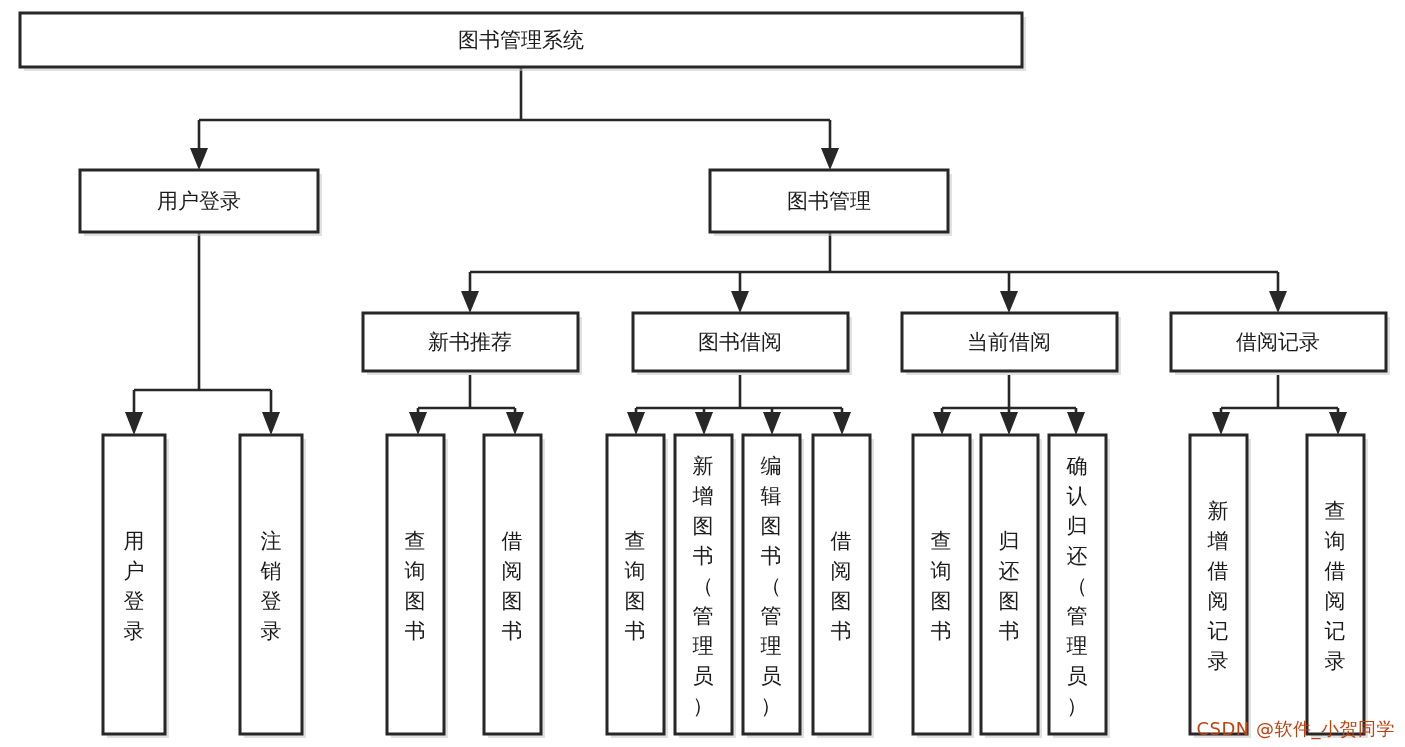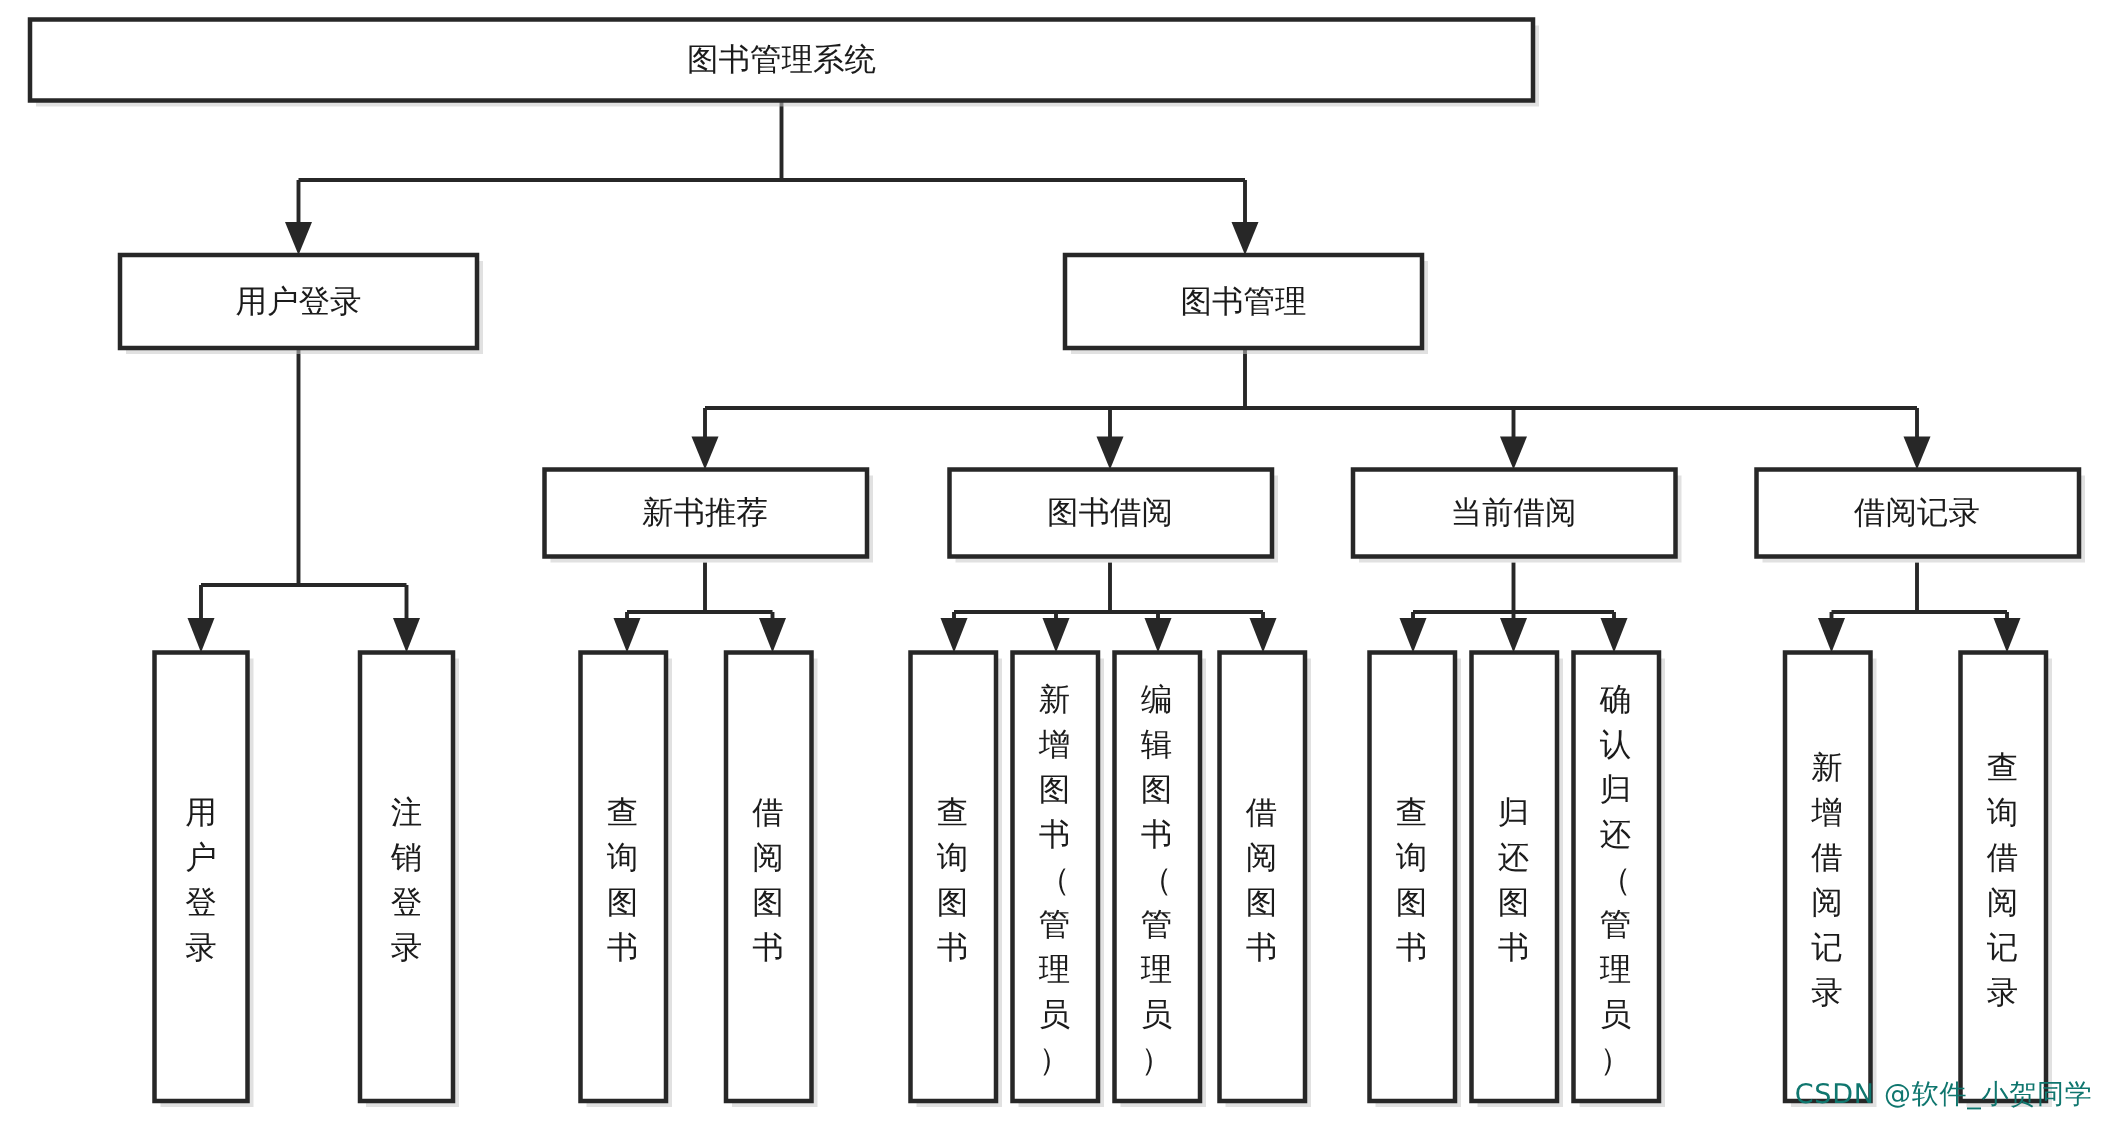--- a/index.html
+++ b/index.html
@@ -59,21 +59,21 @@
     fill: #1b1b1b;
     font-size: 21px;
     text-anchor: middle;
   }
   .watermark {
     position: absolute;
     right: 10px;
     bottom: 6px;
     font-family: "DejaVu Sans", "Liberation Sans", sans-serif;
     font-size: 18px;
-    color: #0f766e;
+    color: #c2410c;
     letter-spacing: 0.5px;
     white-space: nowrap;
     user-select: none;
   }
 </style>
 </head>
 <body>
 
 <div id="diagram-root">
 

